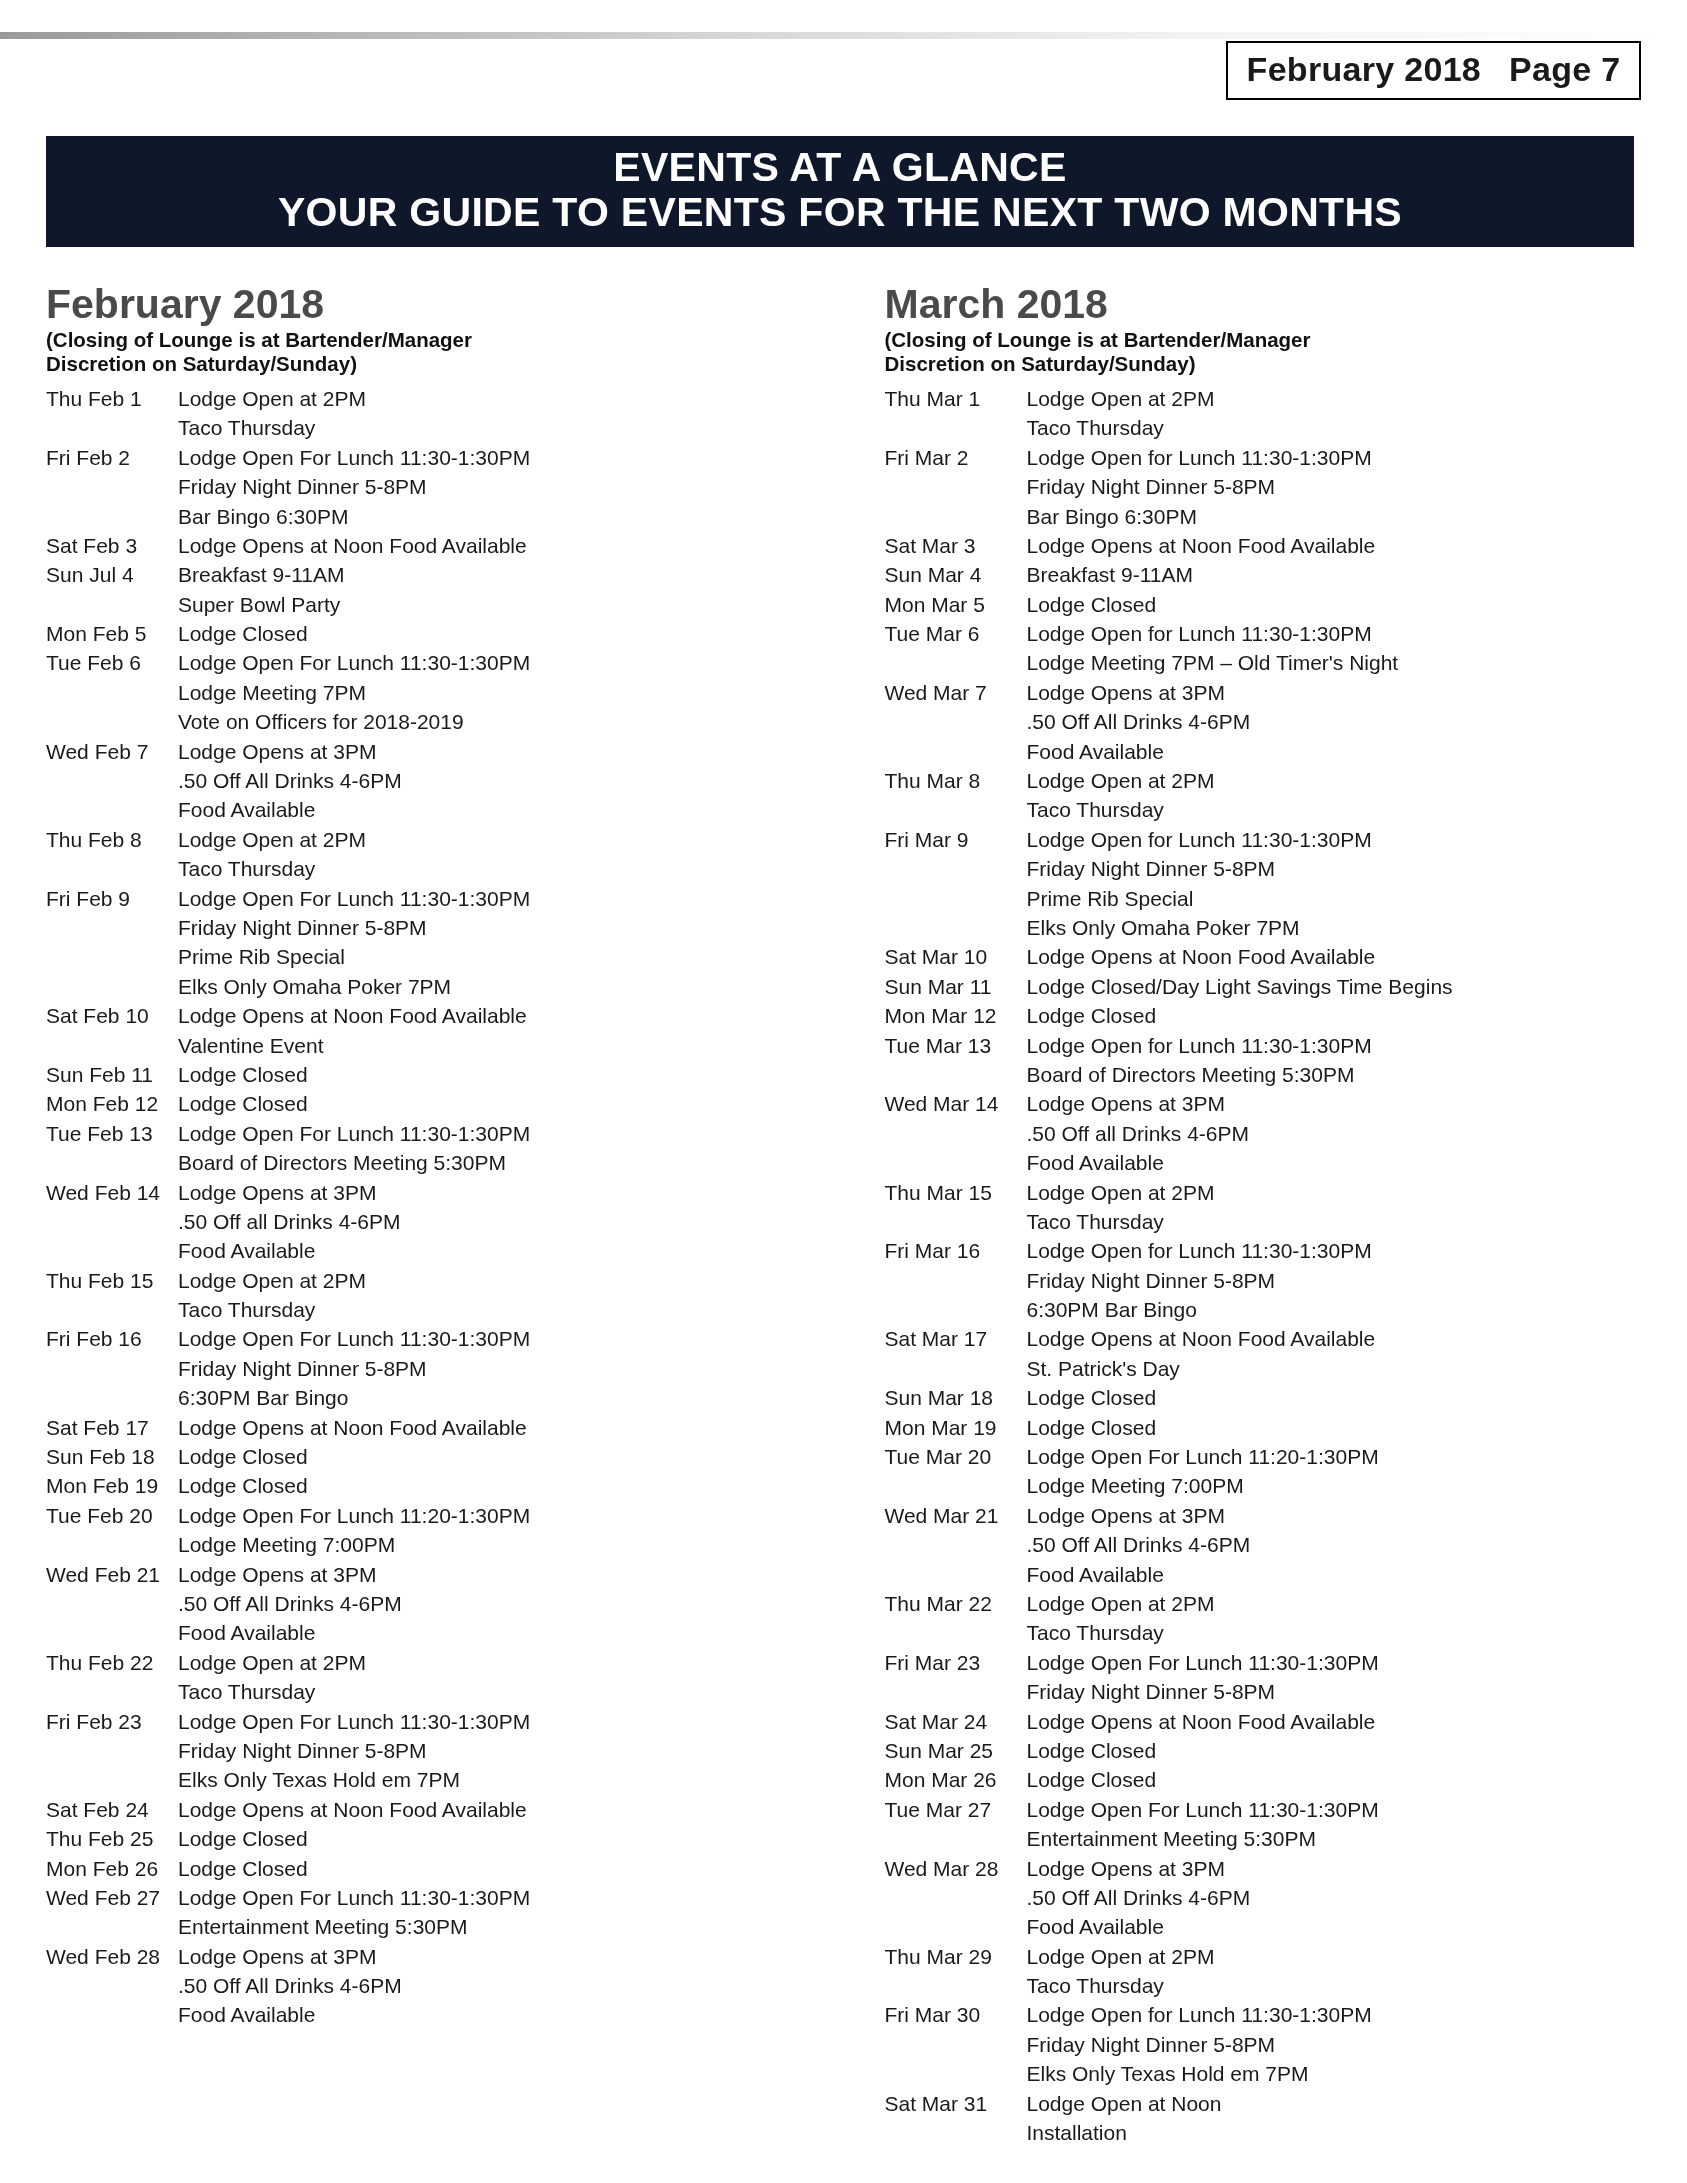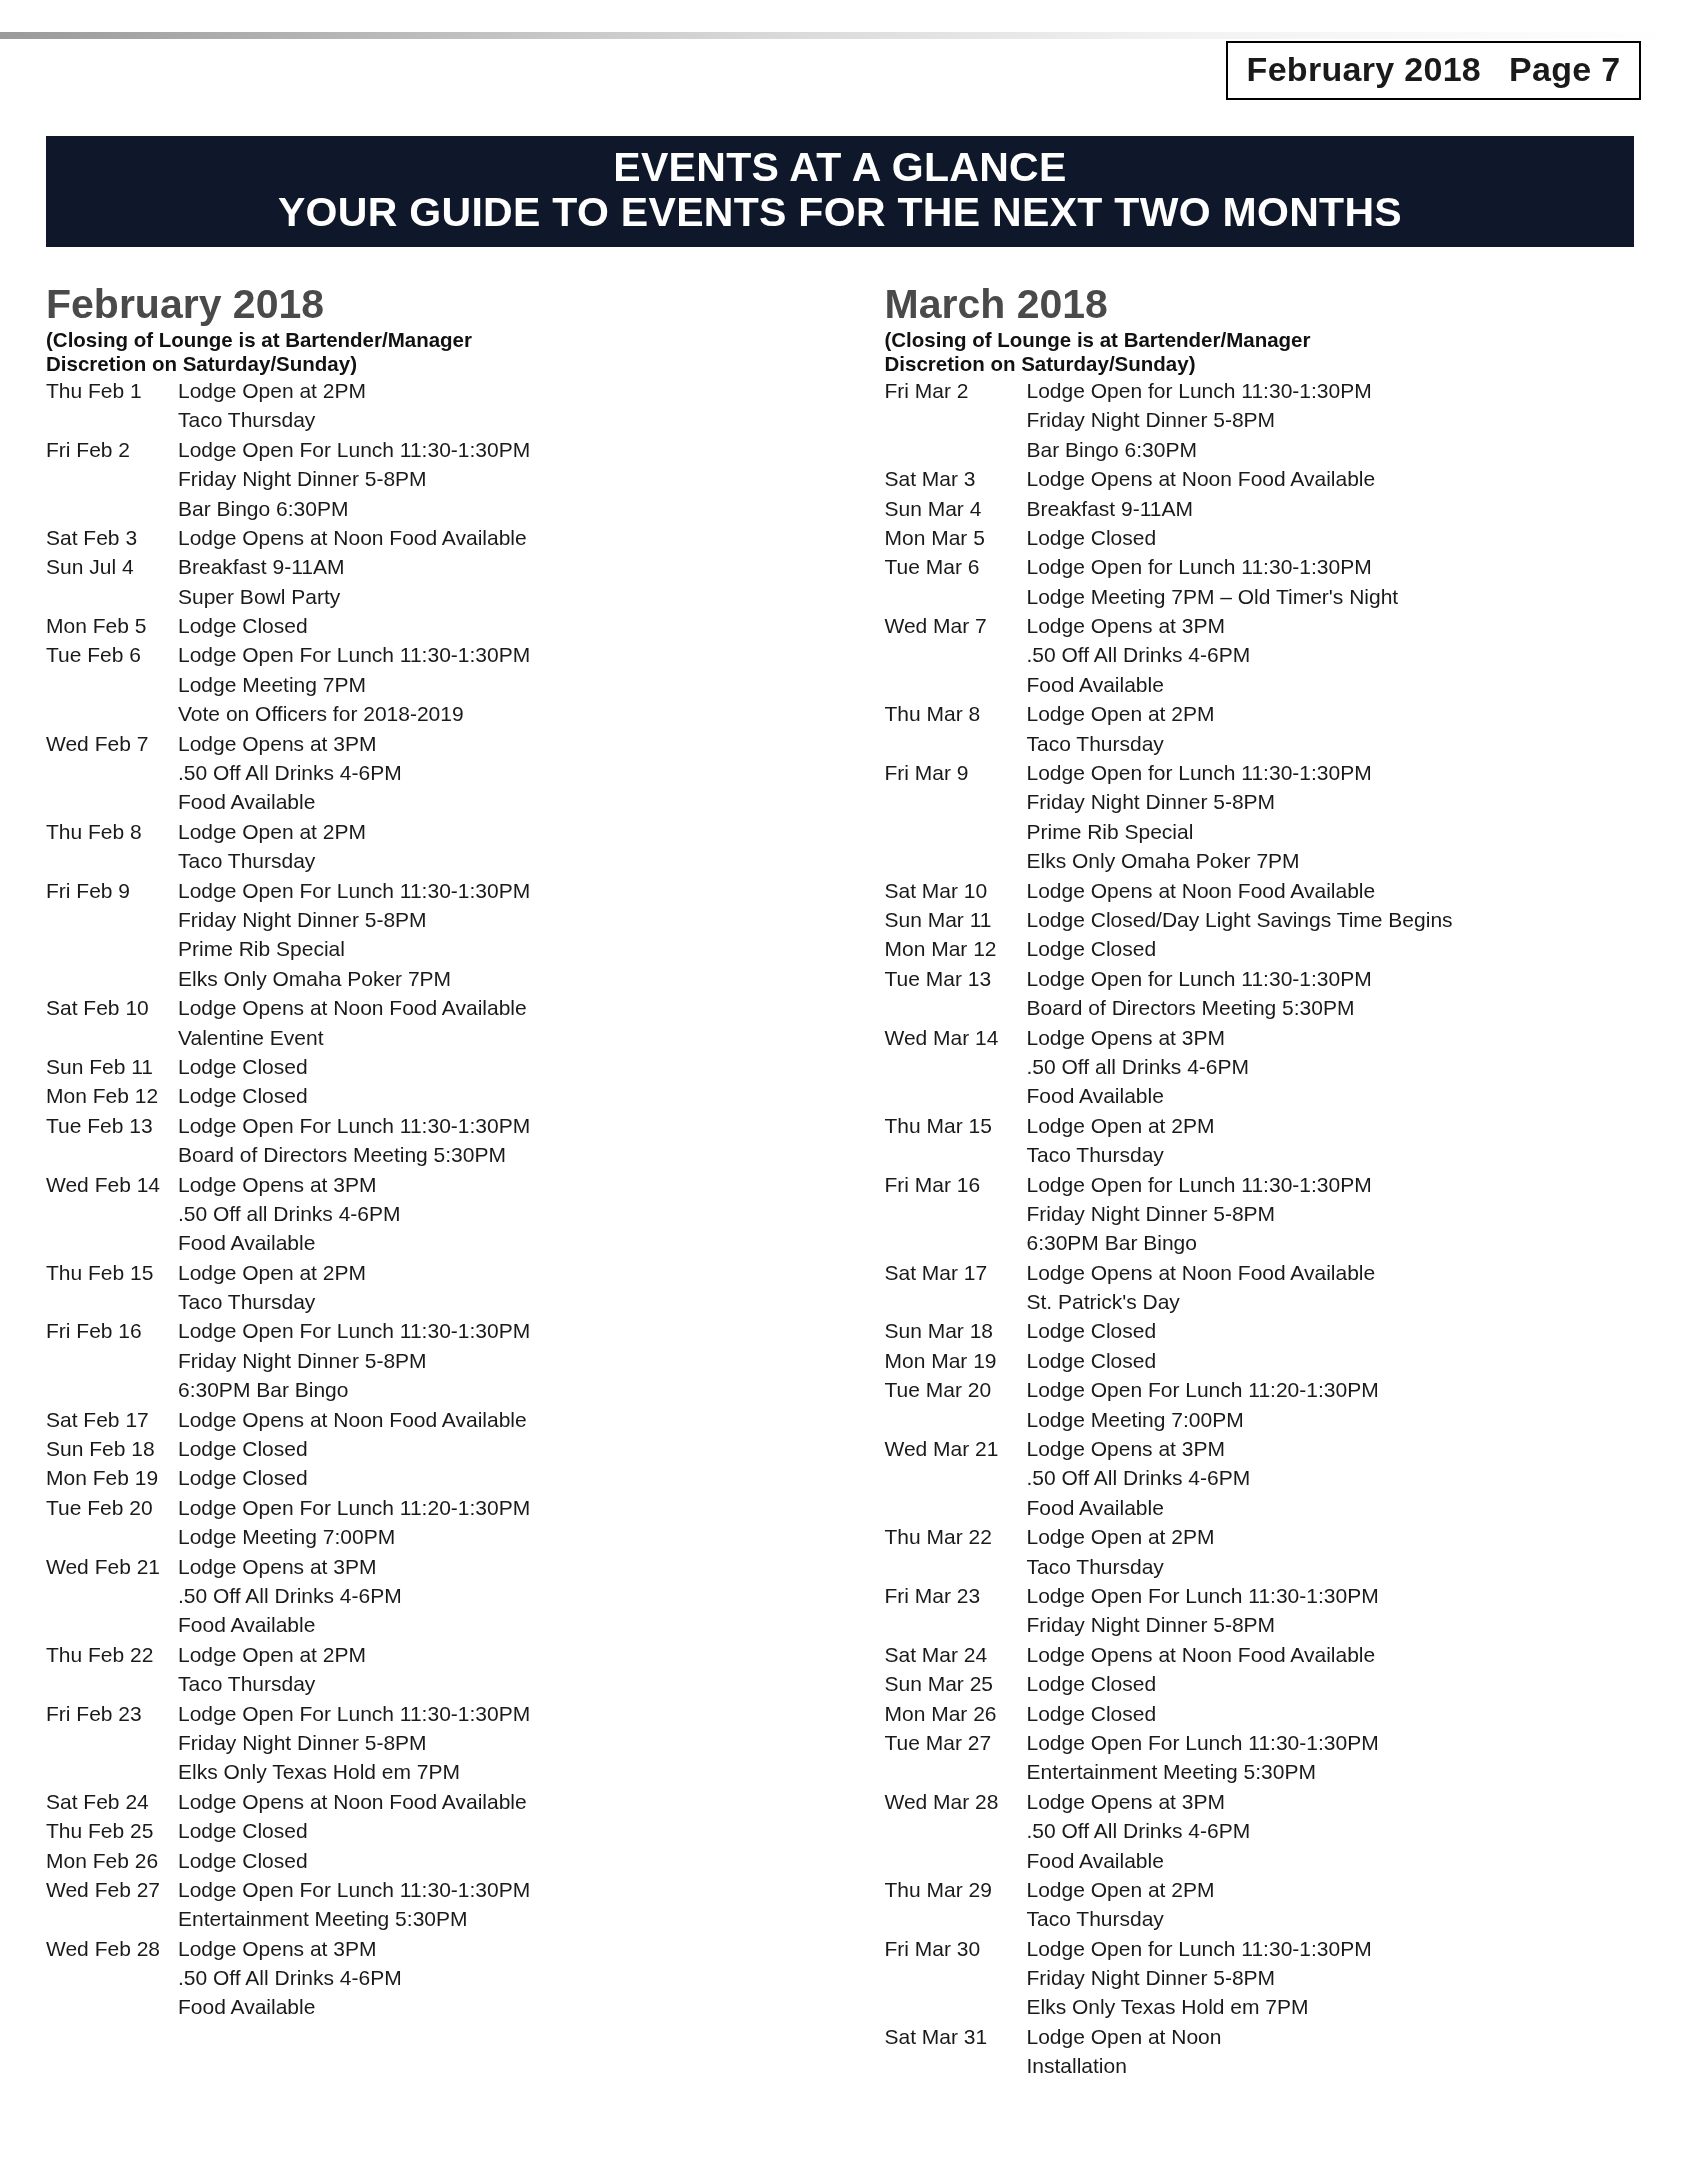--- a/index.html
+++ b/index.html
@@ -92,21 +92,21 @@
     font-weight: bold;
     color: #4a4a4a;
     line-height: 1.0;
     margin: 0 0 2.6px 0;
     letter-spacing: 0px;
   }
   .col-note {
     font-size: 20.5px;
     font-weight: bold;
     line-height: 1.18;
-    margin: 0 0 0 0;
+    margin: 0 0 8px 0;
     color: #111;
   }
 
   table.sched {
     border-collapse: collapse;
     width: 100%;
     font-size: 21px;
   }
   table.sched td {
     vertical-align: top;
@@ -354,20 +354,27 @@
 
     <div class="col right">
       <div class="col-title">March 2018</div>
       <div class="col-note">
         <div>(Closing of Lounge is at Bartender/Manager</div>
         <div>Discretion on Saturday/Sunday)</div>
       </div>
       <table class="sched">
         <tbody id="tbody-mar">
             <tr>
+              <td class="date">Thu Mar 1</td>
+              <td class="evts">
+                <span class="evt">Lodge Open at 2PM</span>
+                <span class="evt">Taco Thursday</span>
+              </td>
+            </tr>
+            <tr>
               <td class="date">Fri Mar 2</td>
               <td class="evts">
                 <span class="evt">Lodge Open for Lunch 11:30-1:30PM</span>
                 <span class="evt">Friday Night Dinner 5-8PM</span>
                 <span class="evt">Bar Bingo 6:30PM</span>
               </td>
             </tr>
             <tr>
               <td class="date">Sat Mar 3</td>
               <td class="evts">

